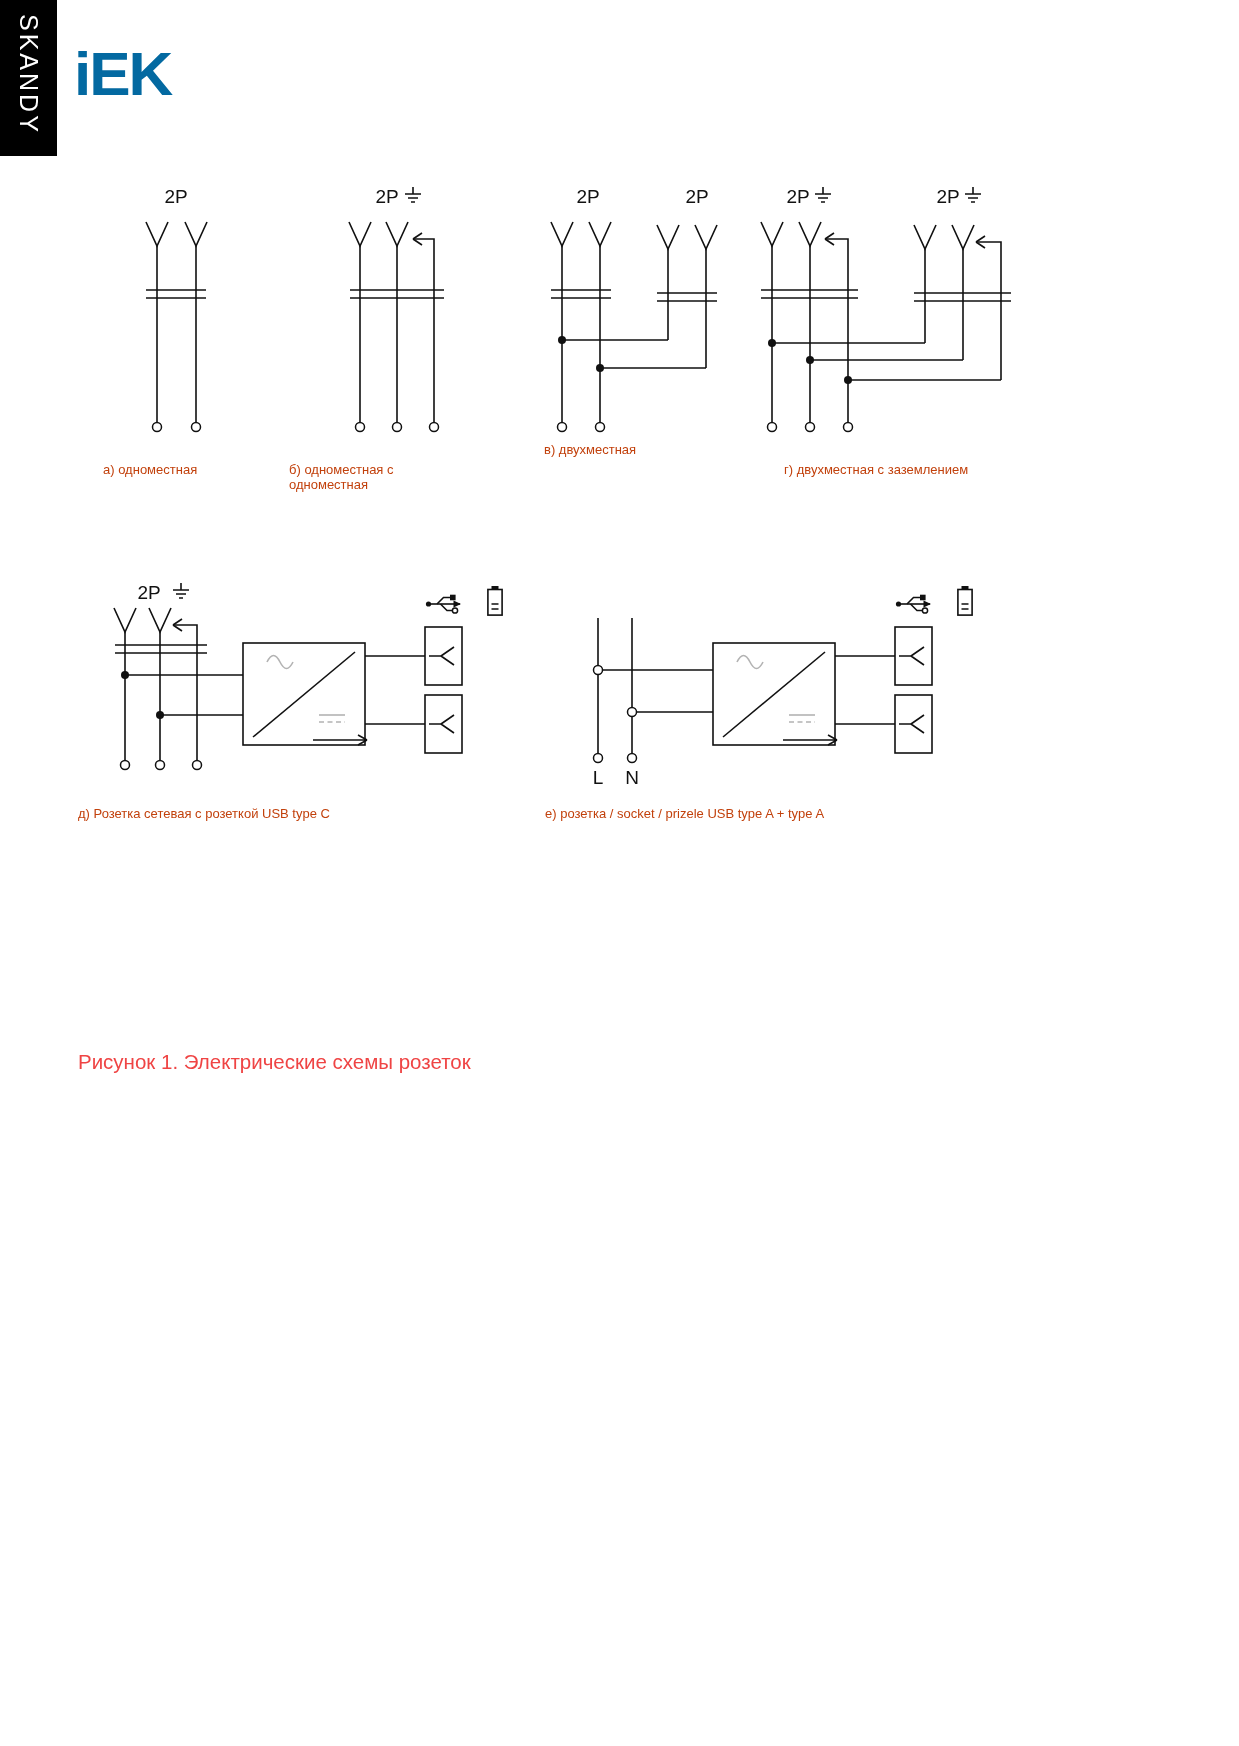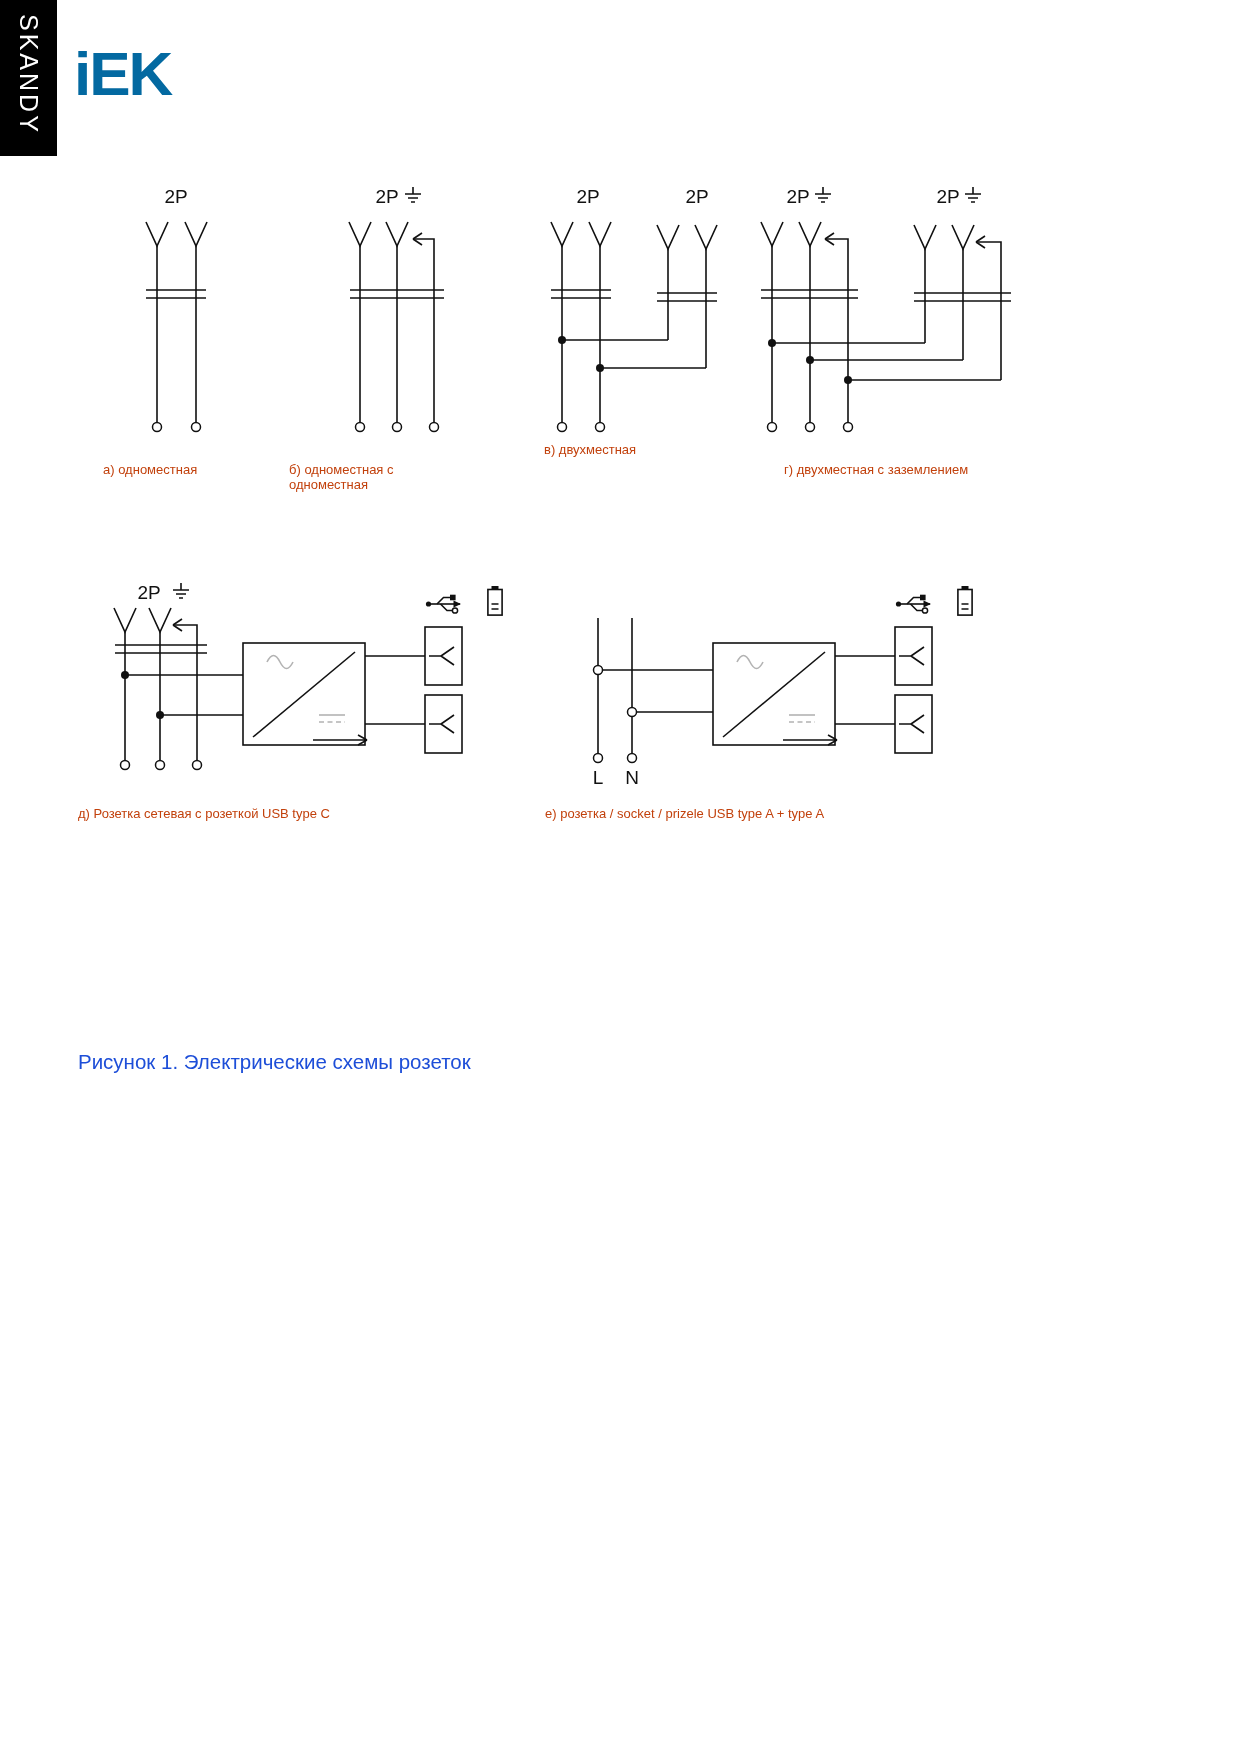--- a/index.html
+++ b/index.html
@@ -22,21 +22,21 @@
     letter-spacing:-2px; color:#0369a1; font-family:"Liberation Sans", sans-serif;
   }
   .diag { position:absolute; }
   .w    { fill:none; stroke:#111; stroke-width:1.6; }
   .wg   { fill:none; stroke:#b3b3b3; stroke-width:1.6; }
   .boxr { fill:#fff; stroke:#111; stroke-width:1.6; }
   .node { fill:#fff; stroke:#111; stroke-width:1.5; }
   .dotf { fill:#111; stroke:none; }
   .tag  { font-family:"Liberation Sans", sans-serif; font-size:19px; fill:#111; text-anchor:middle; }
   .lbl  { position:absolute; font-size:13px; color:#c2410c; line-height:1.18; }
-  .caption { position:absolute; left:78px; top:1050px; font-size:20.5px; color:#1d4ed8; }
+  .caption { position:absolute; left:78px; top:1050px; font-size:20.5px; color:#ef4444; }
 </style>
 </head>
 <body>
 
 <div class="page">
 
   <svg width="0" height="0" style="position:absolute">
     <defs>
       <g id="y-fork">
           <path class="w" d="M -11 0 L 0 24 L 11 0"></path>

